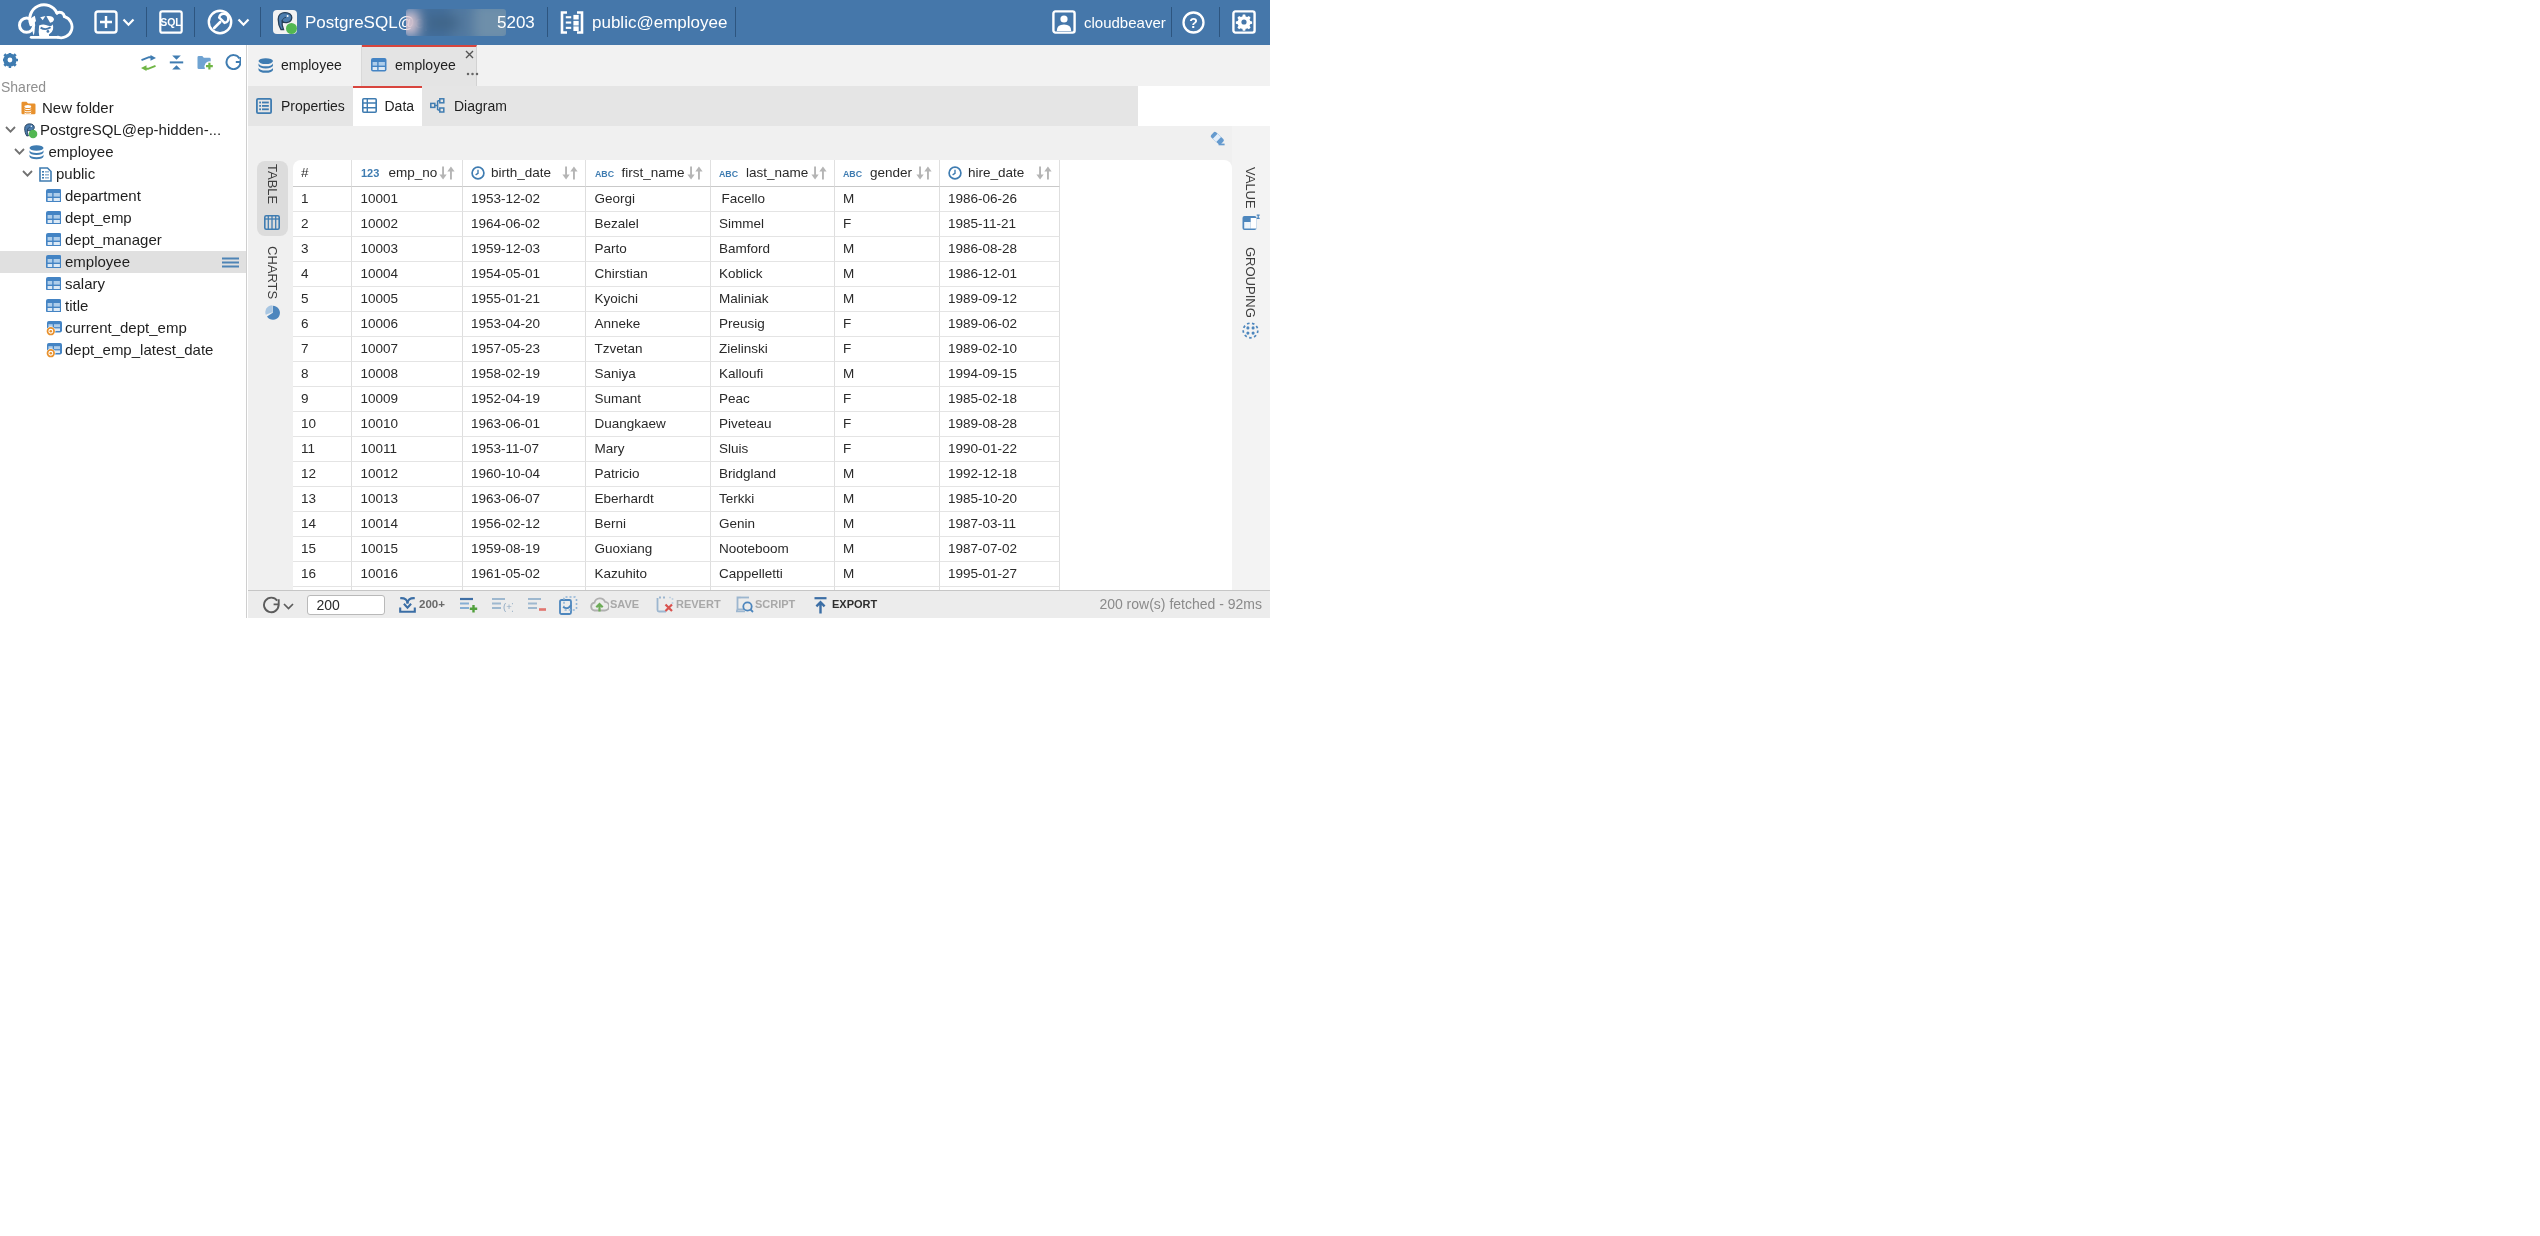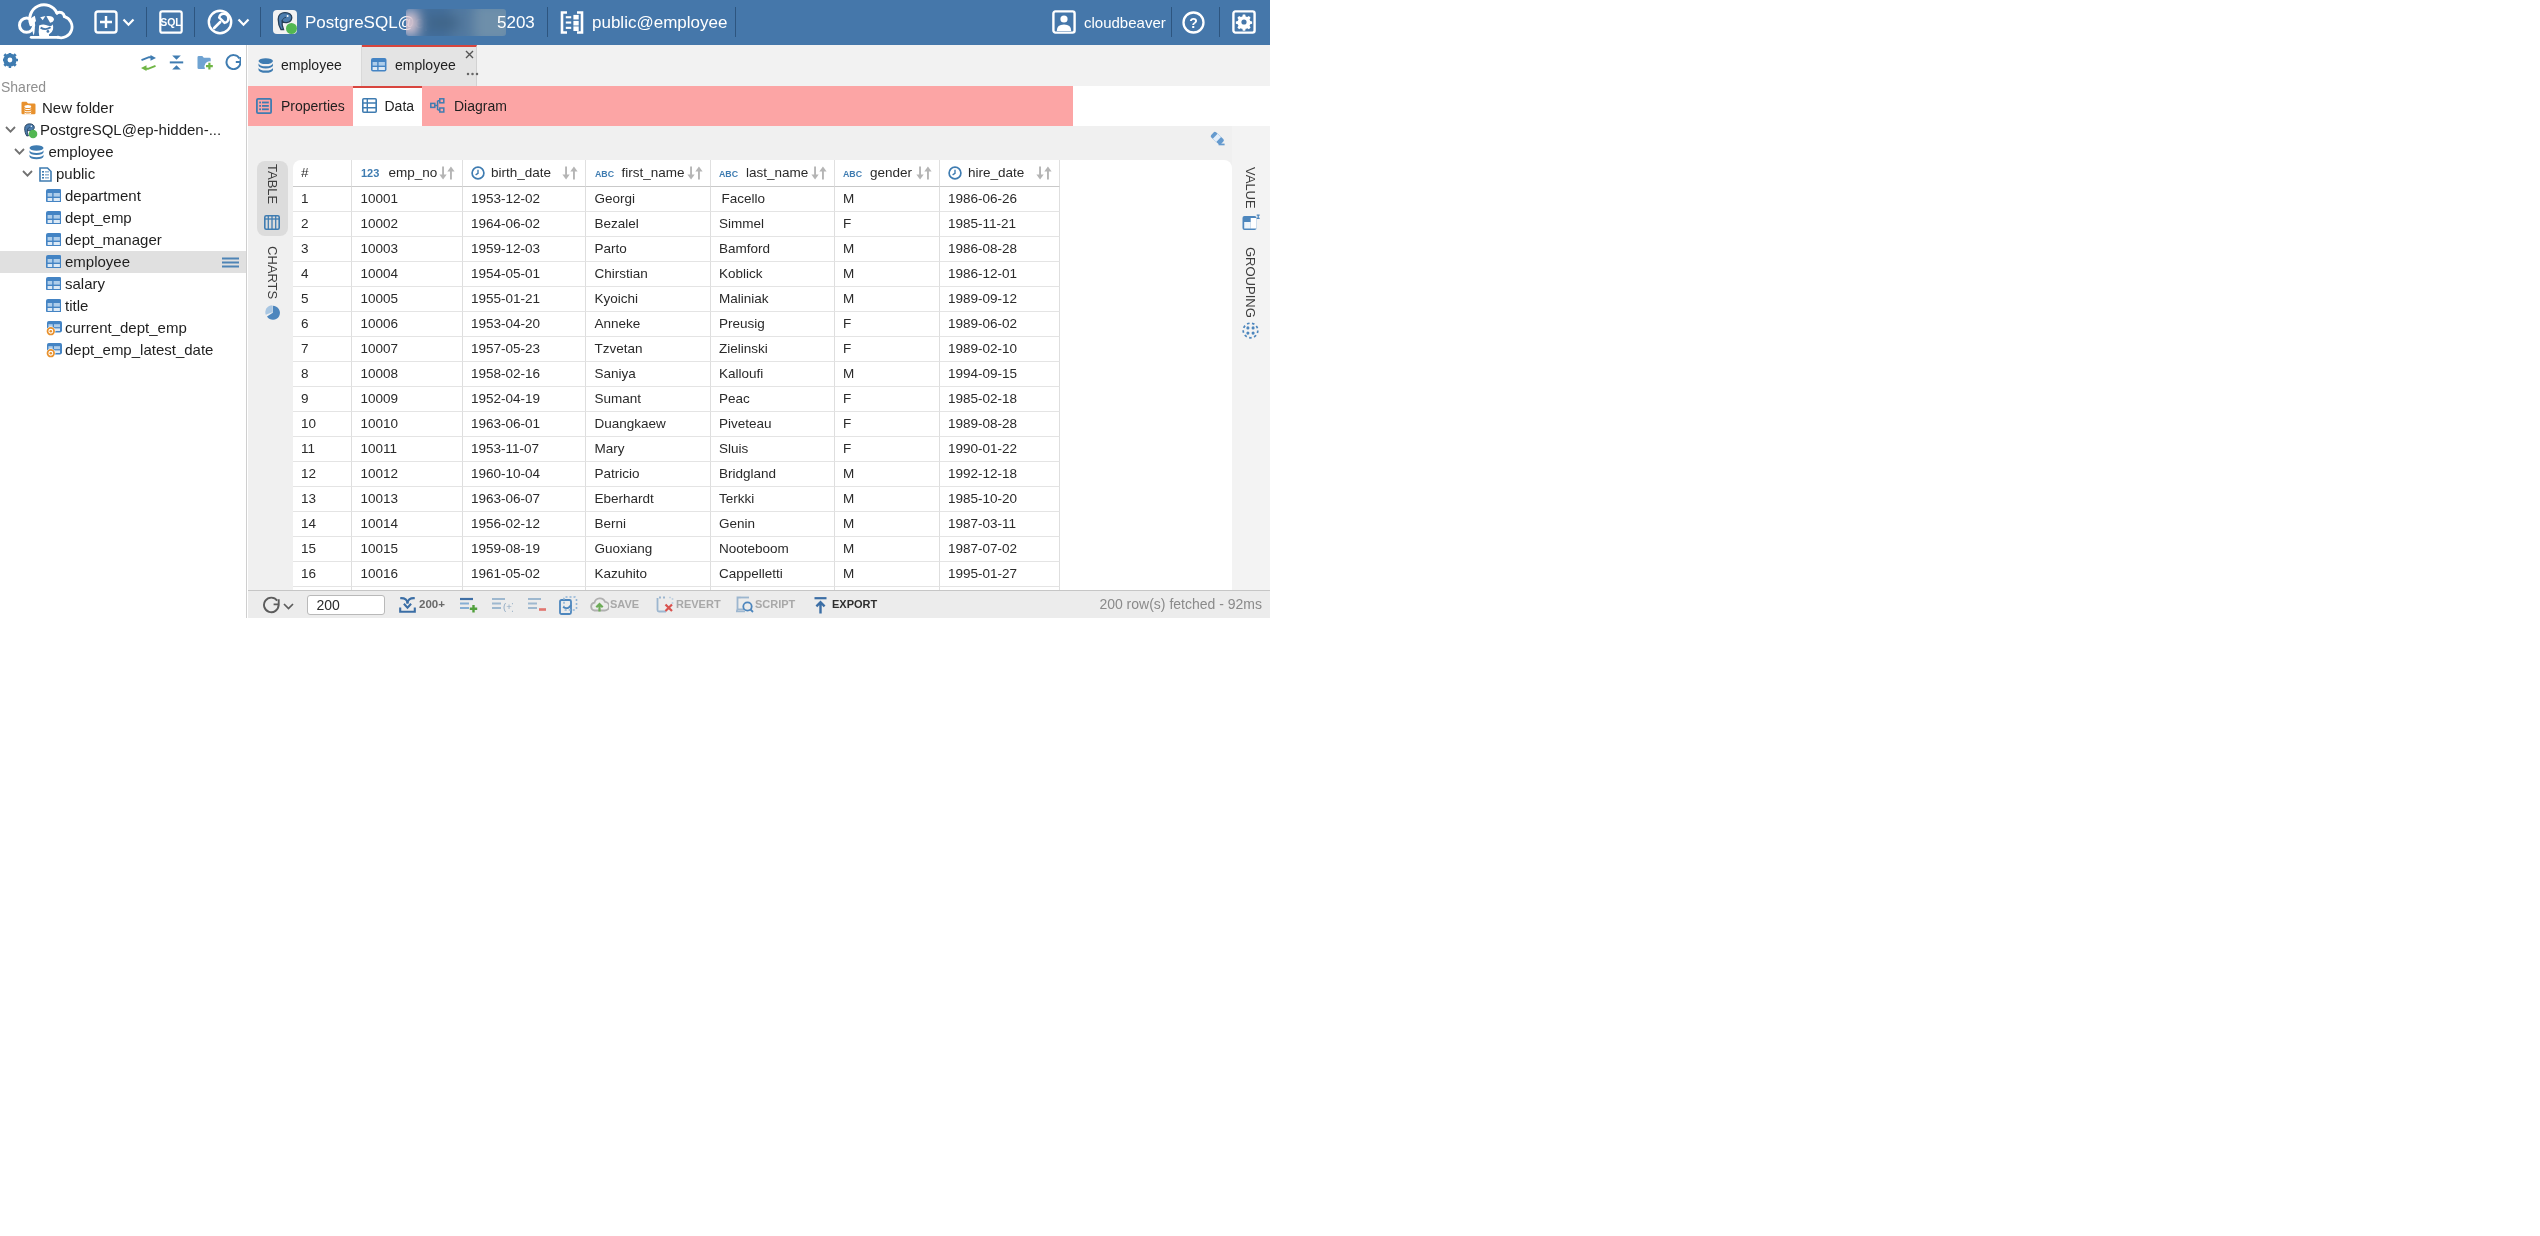--- a/index.html
+++ b/index.html
@@ -4,21 +4,21 @@
 <style>
 * { margin:0; padding:0; box-sizing:border-box; }
 html,body { width:1270px; height:618px; overflow:hidden; font-family:"Liberation Sans", sans-serif; background:#fff; }
 .abs { position:absolute; }
 #topbar { position:absolute; left:0; top:0; width:1270px; height:45px; background:#4577aa; }
 .tbsep { position:absolute; top:7px; height:30px; width:1px; background:rgba(15,45,75,0.45); }
 .tbtext { position:absolute; color:#fff; font-size:17px; line-height:45px; top:0; white-space:nowrap; }
 #sidebar { position:absolute; left:0; top:45px; width:247px; height:573px; background:#fff; border-right:1px solid #cfcfcf; }
 #main { position:absolute; left:248px; top:45px; width:1022px; height:573px; }
 #tabrow1 { position:absolute; left:0; top:0; width:1022px; height:40.5px; background:#f2f2f2; }
-#tabrow2 { position:absolute; left:0; top:40.5px; width:825px; height:40.5px; background:#fca5a5; }
+#tabrow2 { position:absolute; left:0; top:40.5px; width:890px; height:40.5px; background:#e5e5e5; }
 #content { position:absolute; left:0; top:81px; width:1022px; height:464px; background:#f0f0f0; }
 #statusbar { position:absolute; left:0; top:545px; width:1022px; height:28px; background:#ececec; border-top:1px solid #c6c6c6; }
 .vtext { writing-mode:vertical-rl; color:#3d3d3d; font-size:13px; }
 </style>
 </head>
 <body>
 <div id="topbar">
 <svg class="abs" style="left:14px;top:3px" width="60" height="38" viewBox="0 0 60 38">
  <g fill="none" stroke="#fff" stroke-linecap="round">
   <circle cx="12.6" cy="22.2" r="7.1" stroke-width="3"></circle>
@@ -477,21 +477,21 @@
 <div class="abs" style="left:647.0px;top:152.75px;width:120.5px;height:25px;border-right:1px solid #dedede;border-bottom:1px solid #e4e4e4;line-height:24px;padding-left:8.5px;font-size:13.5px;color:#2a2a2a;white-space:nowrap;overflow:hidden">1989-06-02</div>
 <div class="abs" style="left:0px;top:177.75px;width:59.5px;height:25px;border-right:1px solid #dedede;border-bottom:1px solid #e4e4e4;line-height:24px;padding-left:8.5px;font-size:13.5px;color:#2a2a2a;white-space:nowrap;overflow:hidden">7</div>
 <div class="abs" style="left:59.5px;top:177.75px;width:110.5px;height:25px;border-right:1px solid #dedede;border-bottom:1px solid #e4e4e4;line-height:24px;padding-left:8.5px;font-size:13.5px;color:#2a2a2a;white-space:nowrap;overflow:hidden">10007</div>
 <div class="abs" style="left:170.0px;top:177.75px;width:123.5px;height:25px;border-right:1px solid #dedede;border-bottom:1px solid #e4e4e4;line-height:24px;padding-left:8.5px;font-size:13.5px;color:#2a2a2a;white-space:nowrap;overflow:hidden">1957-05-23</div>
 <div class="abs" style="left:293.5px;top:177.75px;width:124.5px;height:25px;border-right:1px solid #dedede;border-bottom:1px solid #e4e4e4;line-height:24px;padding-left:8.5px;font-size:13.5px;color:#2a2a2a;white-space:nowrap;overflow:hidden">Tzvetan</div>
 <div class="abs" style="left:418.0px;top:177.75px;width:124px;height:25px;border-right:1px solid #dedede;border-bottom:1px solid #e4e4e4;line-height:24px;padding-left:8.5px;font-size:13.5px;color:#2a2a2a;white-space:nowrap;overflow:hidden">Zielinski</div>
 <div class="abs" style="left:542.0px;top:177.75px;width:105px;height:25px;border-right:1px solid #dedede;border-bottom:1px solid #e4e4e4;line-height:24px;padding-left:8.5px;font-size:13.5px;color:#2a2a2a;white-space:nowrap;overflow:hidden">F</div>
 <div class="abs" style="left:647.0px;top:177.75px;width:120.5px;height:25px;border-right:1px solid #dedede;border-bottom:1px solid #e4e4e4;line-height:24px;padding-left:8.5px;font-size:13.5px;color:#2a2a2a;white-space:nowrap;overflow:hidden">1989-02-10</div>
 <div class="abs" style="left:0px;top:202.75px;width:59.5px;height:25px;border-right:1px solid #dedede;border-bottom:1px solid #e4e4e4;line-height:24px;padding-left:8.5px;font-size:13.5px;color:#2a2a2a;white-space:nowrap;overflow:hidden">8</div>
 <div class="abs" style="left:59.5px;top:202.75px;width:110.5px;height:25px;border-right:1px solid #dedede;border-bottom:1px solid #e4e4e4;line-height:24px;padding-left:8.5px;font-size:13.5px;color:#2a2a2a;white-space:nowrap;overflow:hidden">10008</div>
-<div class="abs" style="left:170.0px;top:202.75px;width:123.5px;height:25px;border-right:1px solid #dedede;border-bottom:1px solid #e4e4e4;line-height:24px;padding-left:8.5px;font-size:13.5px;color:#2a2a2a;white-space:nowrap;overflow:hidden">1958-02-16</div>
+<div class="abs" style="left:170.0px;top:202.75px;width:123.5px;height:25px;border-right:1px solid #dedede;border-bottom:1px solid #e4e4e4;line-height:24px;padding-left:8.5px;font-size:13.5px;color:#2a2a2a;white-space:nowrap;overflow:hidden">1958-02-19</div>
 <div class="abs" style="left:293.5px;top:202.75px;width:124.5px;height:25px;border-right:1px solid #dedede;border-bottom:1px solid #e4e4e4;line-height:24px;padding-left:8.5px;font-size:13.5px;color:#2a2a2a;white-space:nowrap;overflow:hidden">Saniya</div>
 <div class="abs" style="left:418.0px;top:202.75px;width:124px;height:25px;border-right:1px solid #dedede;border-bottom:1px solid #e4e4e4;line-height:24px;padding-left:8.5px;font-size:13.5px;color:#2a2a2a;white-space:nowrap;overflow:hidden">Kalloufi</div>
 <div class="abs" style="left:542.0px;top:202.75px;width:105px;height:25px;border-right:1px solid #dedede;border-bottom:1px solid #e4e4e4;line-height:24px;padding-left:8.5px;font-size:13.5px;color:#2a2a2a;white-space:nowrap;overflow:hidden">M</div>
 <div class="abs" style="left:647.0px;top:202.75px;width:120.5px;height:25px;border-right:1px solid #dedede;border-bottom:1px solid #e4e4e4;line-height:24px;padding-left:8.5px;font-size:13.5px;color:#2a2a2a;white-space:nowrap;overflow:hidden">1994-09-15</div>
 <div class="abs" style="left:0px;top:227.75px;width:59.5px;height:25px;border-right:1px solid #dedede;border-bottom:1px solid #e4e4e4;line-height:24px;padding-left:8.5px;font-size:13.5px;color:#2a2a2a;white-space:nowrap;overflow:hidden">9</div>
 <div class="abs" style="left:59.5px;top:227.75px;width:110.5px;height:25px;border-right:1px solid #dedede;border-bottom:1px solid #e4e4e4;line-height:24px;padding-left:8.5px;font-size:13.5px;color:#2a2a2a;white-space:nowrap;overflow:hidden">10009</div>
 <div class="abs" style="left:170.0px;top:227.75px;width:123.5px;height:25px;border-right:1px solid #dedede;border-bottom:1px solid #e4e4e4;line-height:24px;padding-left:8.5px;font-size:13.5px;color:#2a2a2a;white-space:nowrap;overflow:hidden">1952-04-19</div>
 <div class="abs" style="left:293.5px;top:227.75px;width:124.5px;height:25px;border-right:1px solid #dedede;border-bottom:1px solid #e4e4e4;line-height:24px;padding-left:8.5px;font-size:13.5px;color:#2a2a2a;white-space:nowrap;overflow:hidden">Sumant</div>
 <div class="abs" style="left:418.0px;top:227.75px;width:124px;height:25px;border-right:1px solid #dedede;border-bottom:1px solid #e4e4e4;line-height:24px;padding-left:8.5px;font-size:13.5px;color:#2a2a2a;white-space:nowrap;overflow:hidden">Peac</div>
 <div class="abs" style="left:542.0px;top:227.75px;width:105px;height:25px;border-right:1px solid #dedede;border-bottom:1px solid #e4e4e4;line-height:24px;padding-left:8.5px;font-size:13.5px;color:#2a2a2a;white-space:nowrap;overflow:hidden">F</div>

